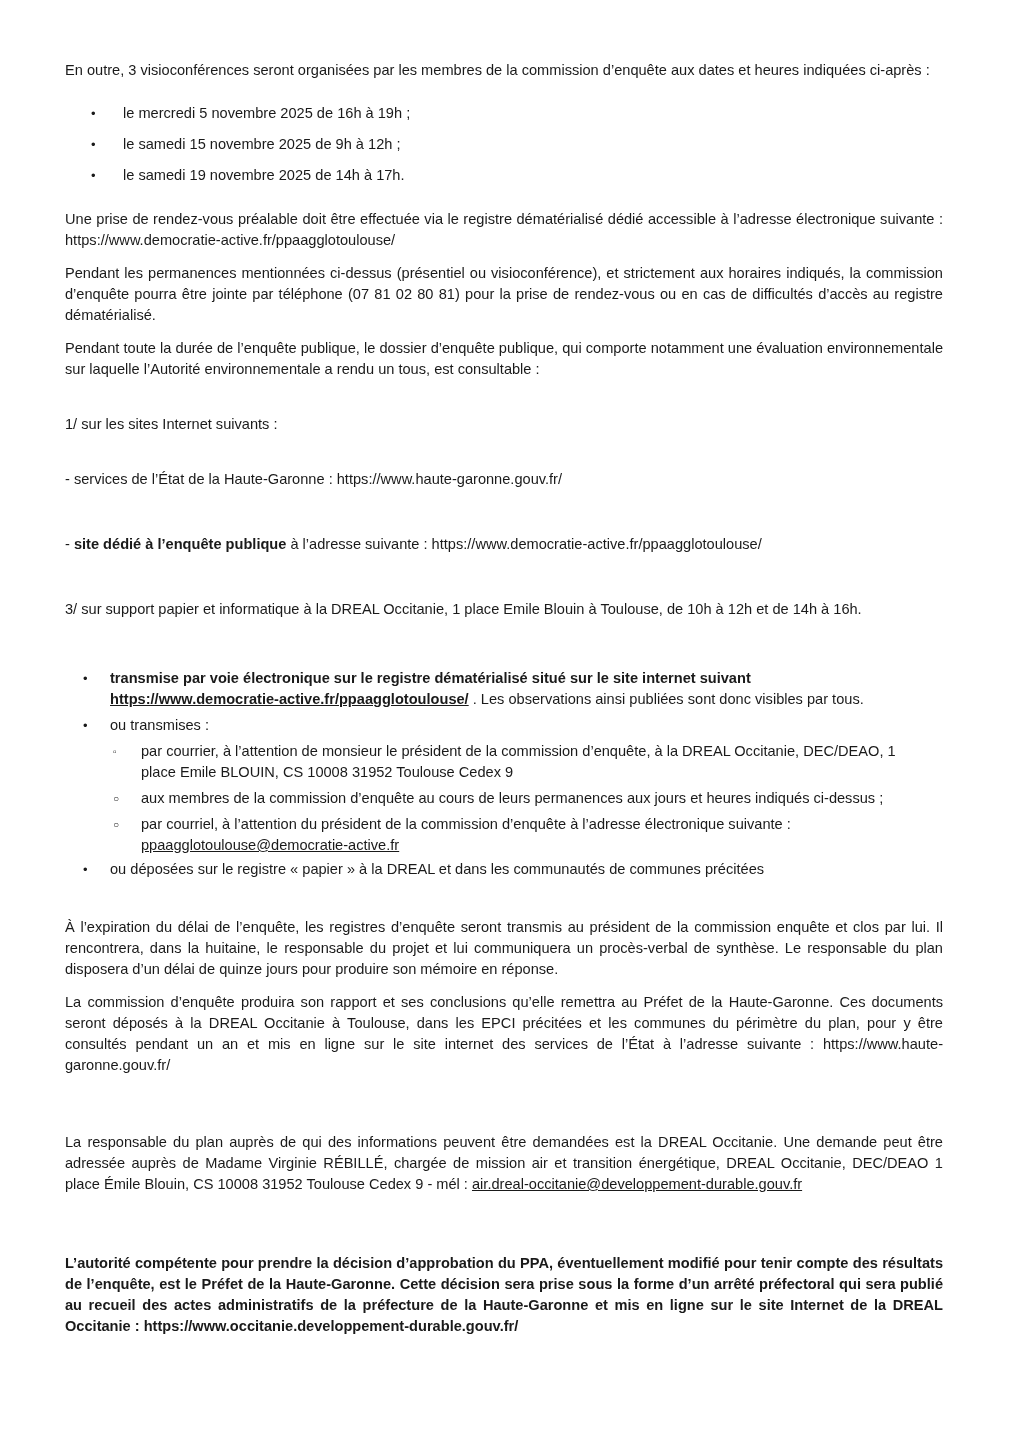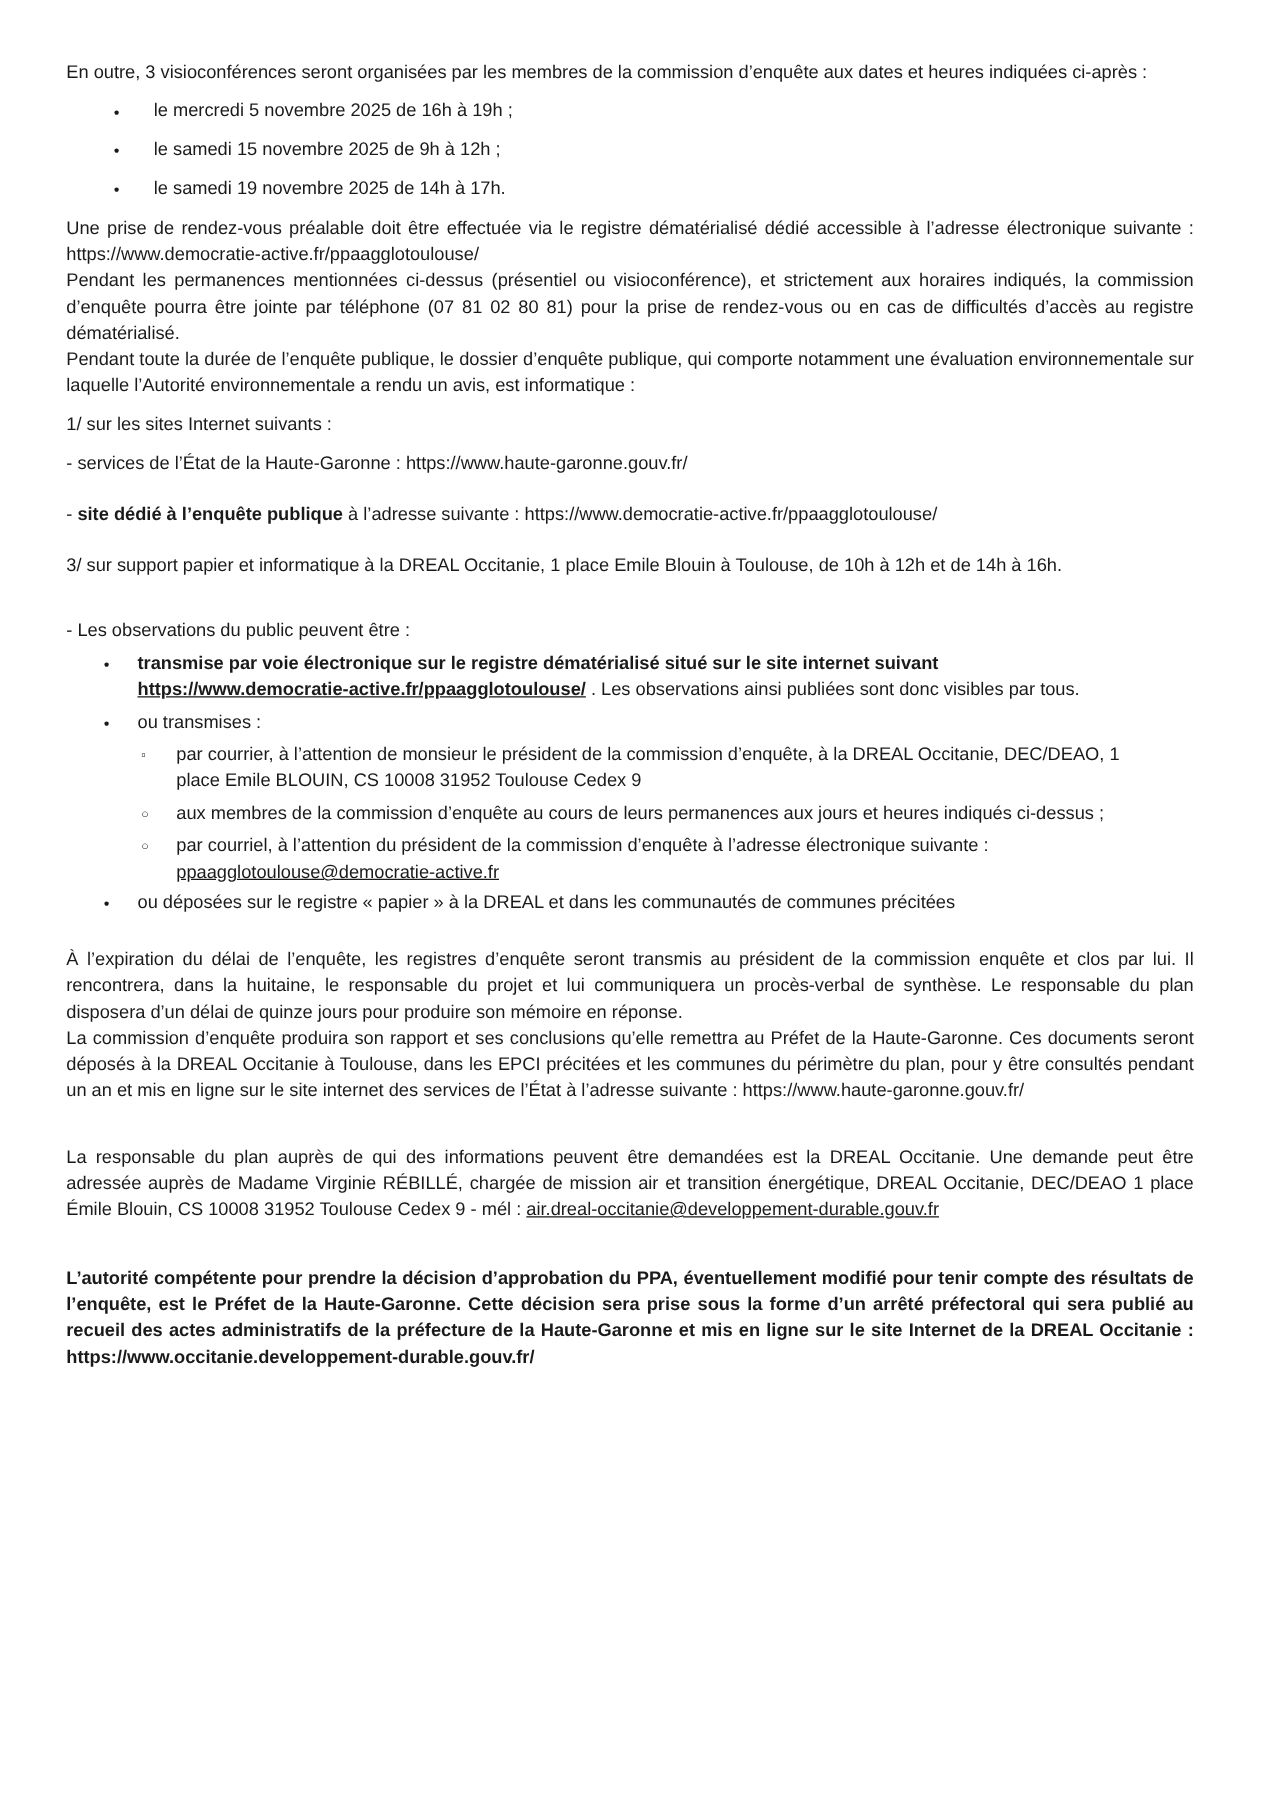--- a/index.html
+++ b/index.html
@@ -2,21 +2,21 @@
 <html><head>
   <meta charset="utf-8">
   <style>
     html, body { margin: 0; padding: 0; background: #ffffff; }
     body {
       width: 1024px; height: 1450px; position: relative; overflow: hidden;
       font-family: "Liberation Sans", "DejaVu Sans", sans-serif;
       color: #1a1a1a; font-size: 14.6px;
     }
     .page { position: absolute; left: 53px; top: 48px; width: 902px; }
-    p { margin: 0; line-height: 21px; }
+    p { margin: 12px; line-height: 21px; }
     .just { text-align: justify; }
     .bul { position: relative; padding-left: 70px; line-height: 21px; }
     .bul .dot { position: absolute; left: 38px; top: 0; font-size: 13px; }
     .b { font-weight: bold; }
     .u { text-decoration: underline; }
     .obs-l1 { position: relative; padding-left: 57px; line-height: 21px; }
     .obs-l1 .dot { position: absolute; left: 30px; top: 0; font-size: 13px; }
     .obs-l2 { position: relative; padding-left: 88px; line-height: 21px; padding-right: 40px; }
     .obs-l2 .dot { position: absolute; left: 60px; top: 0; font-size: 10px; }
   </style>
@@ -29,35 +29,34 @@
   <div style="height:10px"></div>
   <div class="bul"><span class="dot">•</span><span>le mercredi 5 novembre 2025 de 16h à 19h ;</span></div>
   <div style="height:10px"></div>
   <div class="bul"><span class="dot">•</span><span>le samedi 15 novembre 2025 de 9h à 12h ;</span></div>
   <div style="height:10px"></div>
   <div class="bul"><span class="dot">•</span><span>le samedi 19 novembre 2025 de 14h à 17h.</span></div>
   <div style="height:11px"></div>
 
   <p class="just">Une prise de rendez-vous préalable doit être effectuée via le registre dématérialisé dédié accessible à l’adresse électronique suivante : https://www.democratie-active.fr/ppaagglotoulouse/</p>
   <p class="just">Pendant les permanences mentionnées ci-dessus (présentiel ou visioconférence), et strictement aux horaires indiqués, la commission d’enquête pourra être jointe par téléphone (07 81 02 80 81) pour la prise de rendez-vous ou en cas de difficultés d’accès au registre dématérialisé.</p>
-  <p class="just">Pendant toute la durée de l’enquête publique, le dossier d’enquête publique, qui comporte notamment une évaluation environnementale sur laquelle l’Autorité environnementale a rendu un avis, est informatique :</p>
+  <p class="just">Pendant toute la durée de l’enquête publique, le dossier d’enquête publique, qui comporte notamment une évaluation environnementale sur laquelle l’Autorité environnementale a rendu un tous, est consultable :</p>
   <div style="height:10px"></div>
 
   <p>1/ sur les sites Internet suivants :</p>
   <div style="height:10px"></div>
   <p><span>- services de l’État de la Haute-Garonne : </span><span>https://www.haute-garonne.gouv.fr/</span></p>
   <div style="height:10px"></div>
   <div style="height:10px"></div>
   <p><span>- </span><span class="b">site dédié à l’enquête publique</span><span> à l’adresse suivante : </span><span>https://www.democratie-active.fr/ppaagglotoulouse/</span></p>
   <div style="height:10px"></div>
   <div style="height:10px"></div>
   <p>3/ sur support papier et informatique à la DREAL Occitanie, 1 place Emile Blouin à Toulouse, de 10h à 12h et de 14h à 16h.</p>
   <div style="height:31px"></div>
 
-  <p>- Les observations du public peuvent être :</p>
   <div style="height:5px"></div>
   <div class="obs-l1">
     <span class="dot">•</span>
     <span class="b">transmise par voie électronique sur le registre dématérialisé situé sur le site internet suivant</span><br>
     <span class="b u">https://www.democratie-active.fr/ppaagglotoulouse/</span><span> . Les observations ainsi publiées sont donc visibles par tous.</span>
   </div>
   <div style="height:5px"></div>
   <div class="obs-l1">
     <span class="dot">•</span>
     <span>ou transmises :</span>

